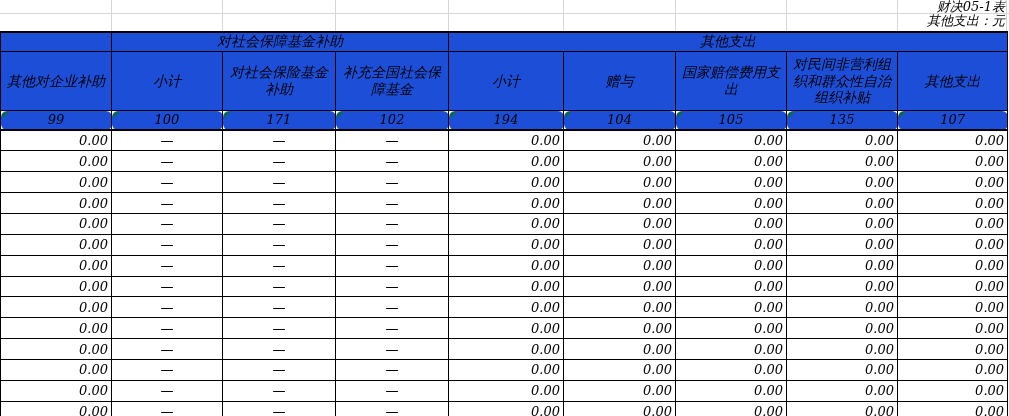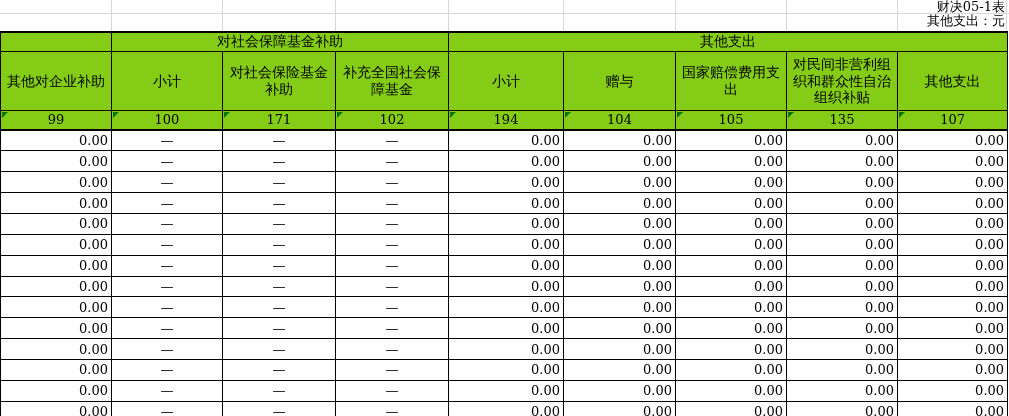--- a/index.html
+++ b/index.html
@@ -4,20 +4,21 @@
 <style>
   html, body { margin: 0; padding: 0; }
   .screen {
     position: relative;
     width: 1009px;
     height: 416px;
     background: #ffffff;
     overflow: hidden;
     font-family: "DejaVu Serif", "Liberation Serif", serif;
     color: #000;
+    font-style: italic;
   }
   
   .vgrid {
     position: absolute;
     top: 0; bottom: 0;
     width: 1px;
     background: #d6d6d6;
   }
   .hgrid {
     position: absolute;
@@ -46,37 +47,38 @@
     border-top: 2px solid #000;
     border-left: 1px solid #000;
   }
   .sheet th, .sheet td {
     border: 1px solid #000;
     padding: 0;
     font-weight: normal;
     overflow: hidden;
   }
   .sheet thead th {
-    background: #84cc16;
+    background: #1d4ed8;
     text-align: center;
     vertical-align: middle;
   }
   tr.group-row { height: 19px; }
   tr.group-row th { font-size: 14px; }
   tr.header-row { height: 59px; }
   tr.header-row th {
     font-size: 14px;
     line-height: 1.18;
     padding: 0 4px;
   }
   tr.code-row { height: 19px; }
   tr.code-row th {
     font-size: 13px;
     position: relative;
     border-bottom: 2px solid #000;
+    border-radius: 6px;
   }
   .tri {
     position: absolute;
     left: 1px;
     top: 1px;
     width: 0;
     height: 0;
     border-top: 6px solid #047804;
     border-right: 6px solid transparent;
   }

